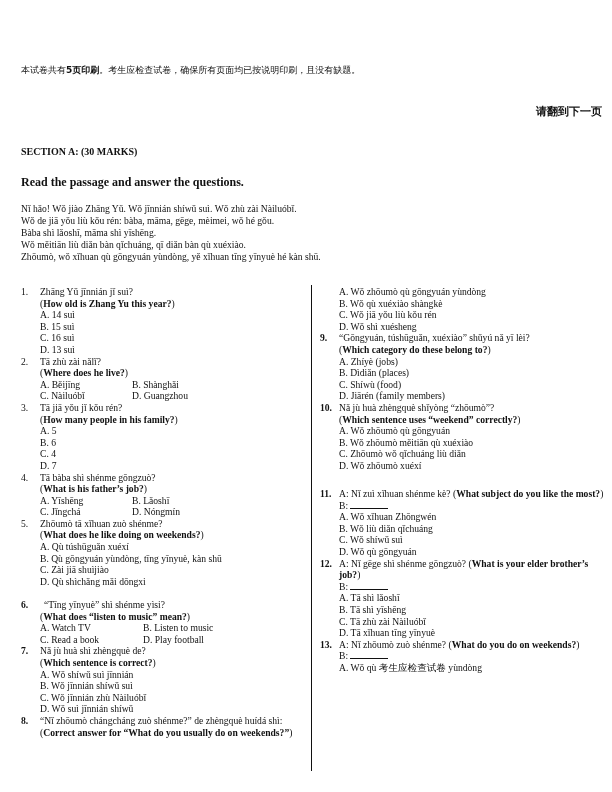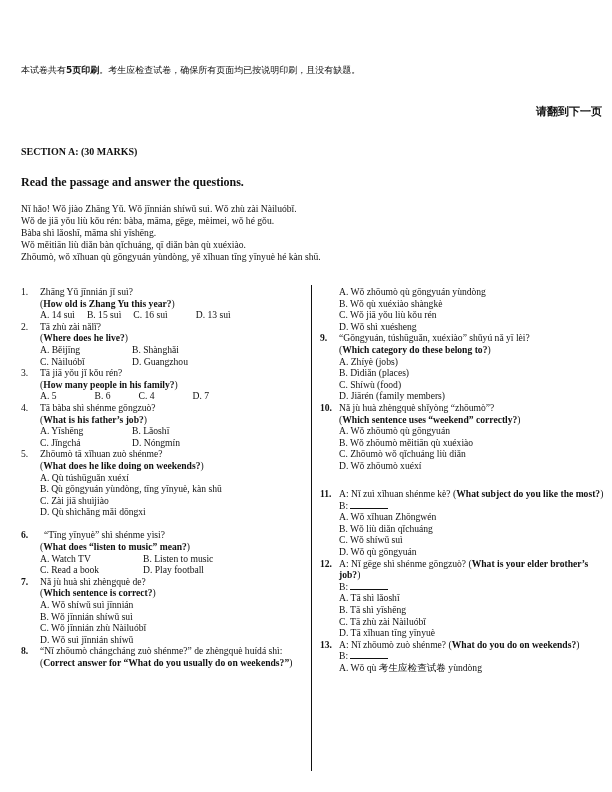--- a/index.html
+++ b/index.html
@@ -20,21 +20,21 @@
   .col-left { left: 21px; width: 280px; }
   .col-right { left: 320px; width: 285px; }
   .divider { position: absolute; left: 311px; top: 285px; width: 1px; height: 486px; background: #111; }
   .q { position: relative; }
   .qline { display: flex; white-space: nowrap; }
   .qnum { width: 19px; flex: 0 0 19px; }
   .qnum.bold { font-weight: bold; }
   .qtext { flex: 1; white-space: normal; }
   .indent { padding-left: 19px; }
   .en { font-weight: bold; }
-  .opts4 { display: flex; }
+  .opts4 { display: flex; flex-direction: column; }
   .opts4 span { margin-right: 12px; }
   .opts2 { display: grid; grid-template-columns: 92px auto; }
   .gap { height: 11.6px; }
   .blank { display: inline-block; width: 38px; border-bottom: 1px solid #111; height: 8px; vertical-align: baseline; }
 </style>
 </head>
 <body>
 
 <div class="abs notice"><span>本试卷共有</span><b>5页印刷</b><span>。考生应检查试卷，确保所有页面均已按说明印刷，且没有缺题。</span></div>
 

